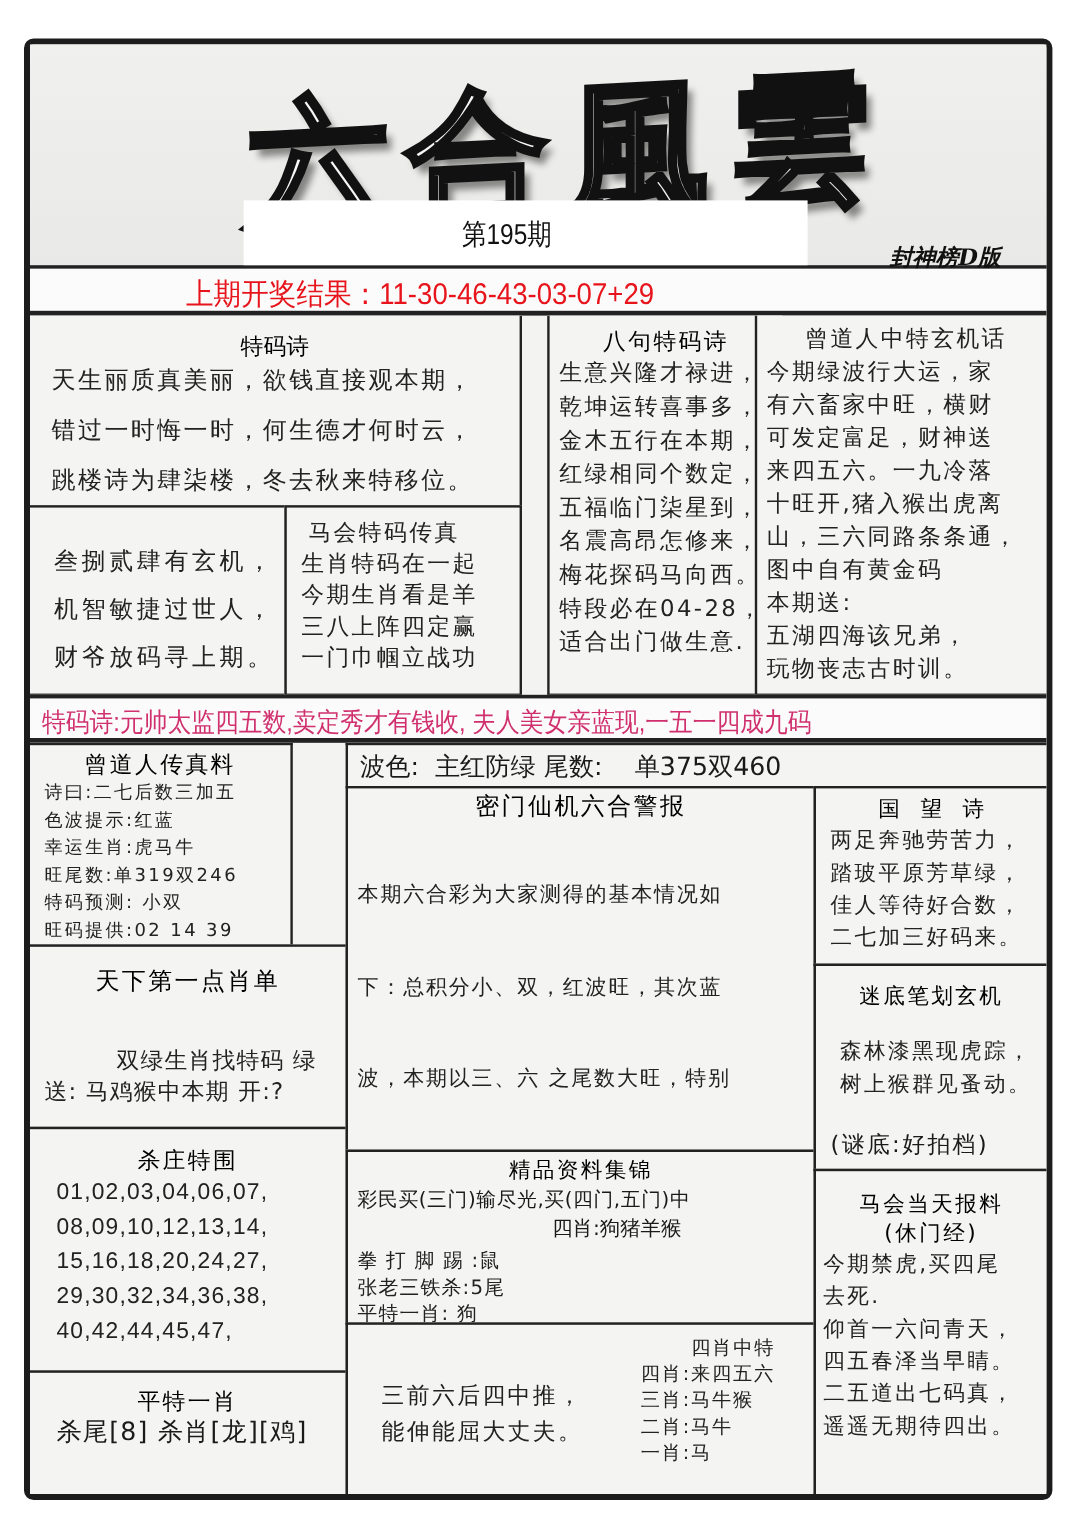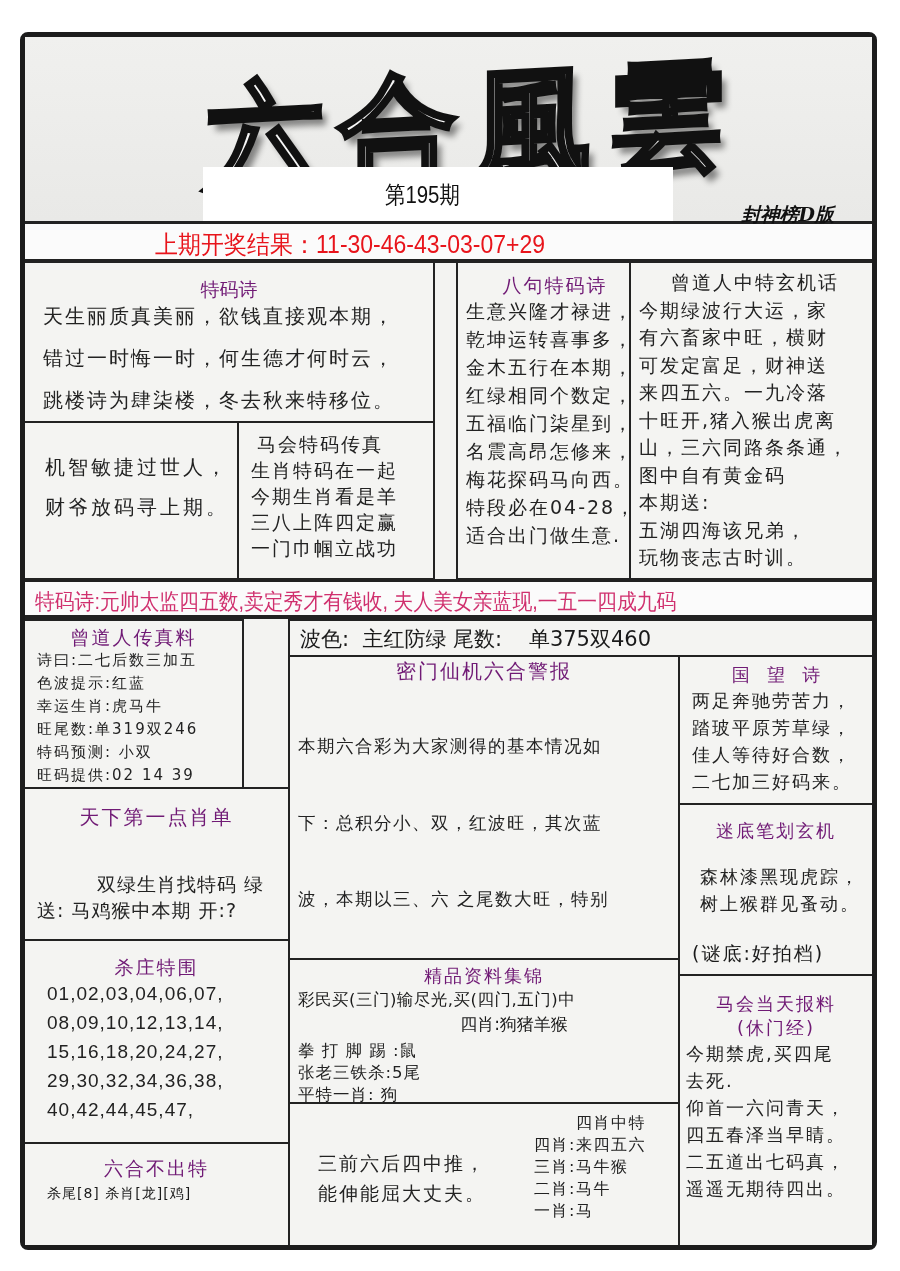--- a/index.html
+++ b/index.html
@@ -38,21 +38,21 @@
   }
   .result-bar {
     position: absolute; left: 0; top: 187px; width: 847px; height: 39px; background: #fbfbfb;
     border-bottom: 4px solid #222;
   }
   .result-text {
     position: absolute; left: 130px; top: 4px; font-size: 25px; color: #e8141b;
     font-family: "Liberation Sans", sans-serif; white-space: nowrap;
     transform: scaleX(0.92); transform-origin: left;
   }
-  .cell-title { text-align: center; font-size: 19px; line-height: 24px; color: #701a75; }
+  .cell-title { text-align: center; font-size: 19px; line-height: 24px; color: #000000; }
   .lines div { white-space: nowrap; color: #222; }
   .pink-bar {
     position: absolute; left: 0; top: 542px; width: 847px; height: 40px; background: #fbfbfb;
     border-top: 3px solid #222; border-bottom: 4px solid #222;
   }
   .pink-text {
     position: absolute; left: 10px; top: 5px; font-size: 22px; color: #d0306e; white-space: nowrap;
     transform: scaleX(0.9); transform-origin: left; font-family: "Liberation Sans", sans-serif;
   }
   .plain { font-family: "Liberation Sans", sans-serif; }
@@ -79,20 +79,21 @@
     <div class="cell-title" style="margin-top:14px;font-size:19px;">特码诗</div>
     <div class="lines" style="padding-left:18px;font-size:20px;line-height:42px;letter-spacing:2px;margin-top:-6px;">
       <div>天生丽质真美丽，欲钱直接观本期，</div>
       <div>错过一时悔一时，何生德才何时云，</div>
       <div>跳楼诗为肆柒楼，冬去秋来特移位。</div>
     </div>
   </div>
 
   <div class="box" style="left:0;top:384px;width:214px;height:159px;border-left:none;">
     <div class="lines" style="padding-left:20px;padding-top:24px;font-size:20px;line-height:40px;letter-spacing:3px;">
+      <div>叁捌贰肆有玄机，</div>
       <div>机智敏捷过世人，</div>
       <div>财爷放码寻上期。</div>
     </div>
   </div>
 
   <div class="box" style="left:212px;top:384px;width:198px;height:159px;">
     <div class="lines" style="padding-left:12px;padding-top:8px;font-size:19px;line-height:26px;letter-spacing:2px;">
       <div style="padding-left:6px;">马会特码传真</div>
       <div>生肖特码在一起</div>
       <div>今期生肖看是羊</div>
@@ -161,22 +162,22 @@
     <div class="lines plain" style="padding-left:22px;font-size:19px;line-height:29px;letter-spacing:1px;">
       <div>01,02,03,04,06,07,</div>
       <div>08,09,10,12,13,14,</div>
       <div>15,16,18,20,24,27,</div>
       <div>29,30,32,34,36,38,</div>
       <div>40,42,44,45,47,</div>
     </div>
   </div>
 
   <div class="box" style="left:0;top:1105px;width:265px;height:103px;border-left:none;border-bottom:none;">
-    <div class="cell-title" style="margin-top:12px;font-size:19px;letter-spacing:2px;">六合不出特</div>
-    <div style="padding-left:22px;font-size:14px;line-height:26px;white-space:nowrap;letter-spacing:1px;">杀尾[8] 杀肖[龙][鸡]</div>
+    <div class="cell-title" style="margin-top:12px;font-size:19px;letter-spacing:2px;">平特一肖</div>
+    <div style="padding-left:22px;font-size:21px;line-height:26px;white-space:nowrap;letter-spacing:1px;">杀尾[8] 杀肖[龙][鸡]</div>
   </div>
 
   <div class="box" style="left:263px;top:582px;width:584px;height:38px;border-right:none;">
     <div style="position:absolute;left:10px;top:4px;font-size:21px;white-space:pre;">波色:  主红防绿 尾数:    单375双460</div>
   </div>
 
   <div class="box" style="left:263px;top:618px;width:392px;height:305px;">
     <div class="cell-title" style="margin-top:2px;font-size:20px;letter-spacing:2px;">密门仙机六合警报</div>
     <div class="lines" style="padding-left:8px;font-size:17.5px;line-height:25.5px;letter-spacing:1.5px;white-space:pre;">
       <div>本期六合彩为大家测得的基本情况如</div>

